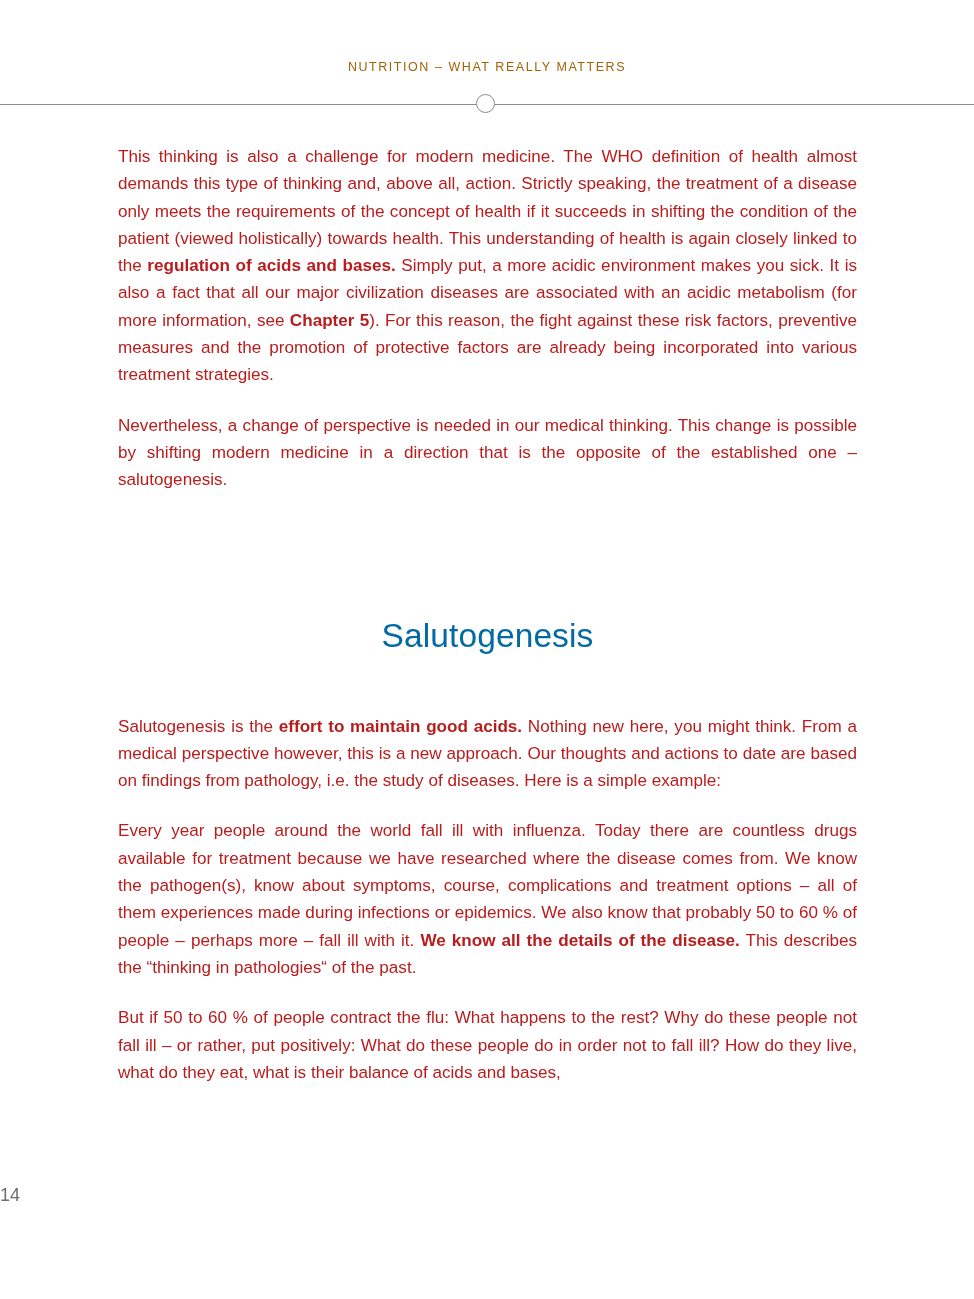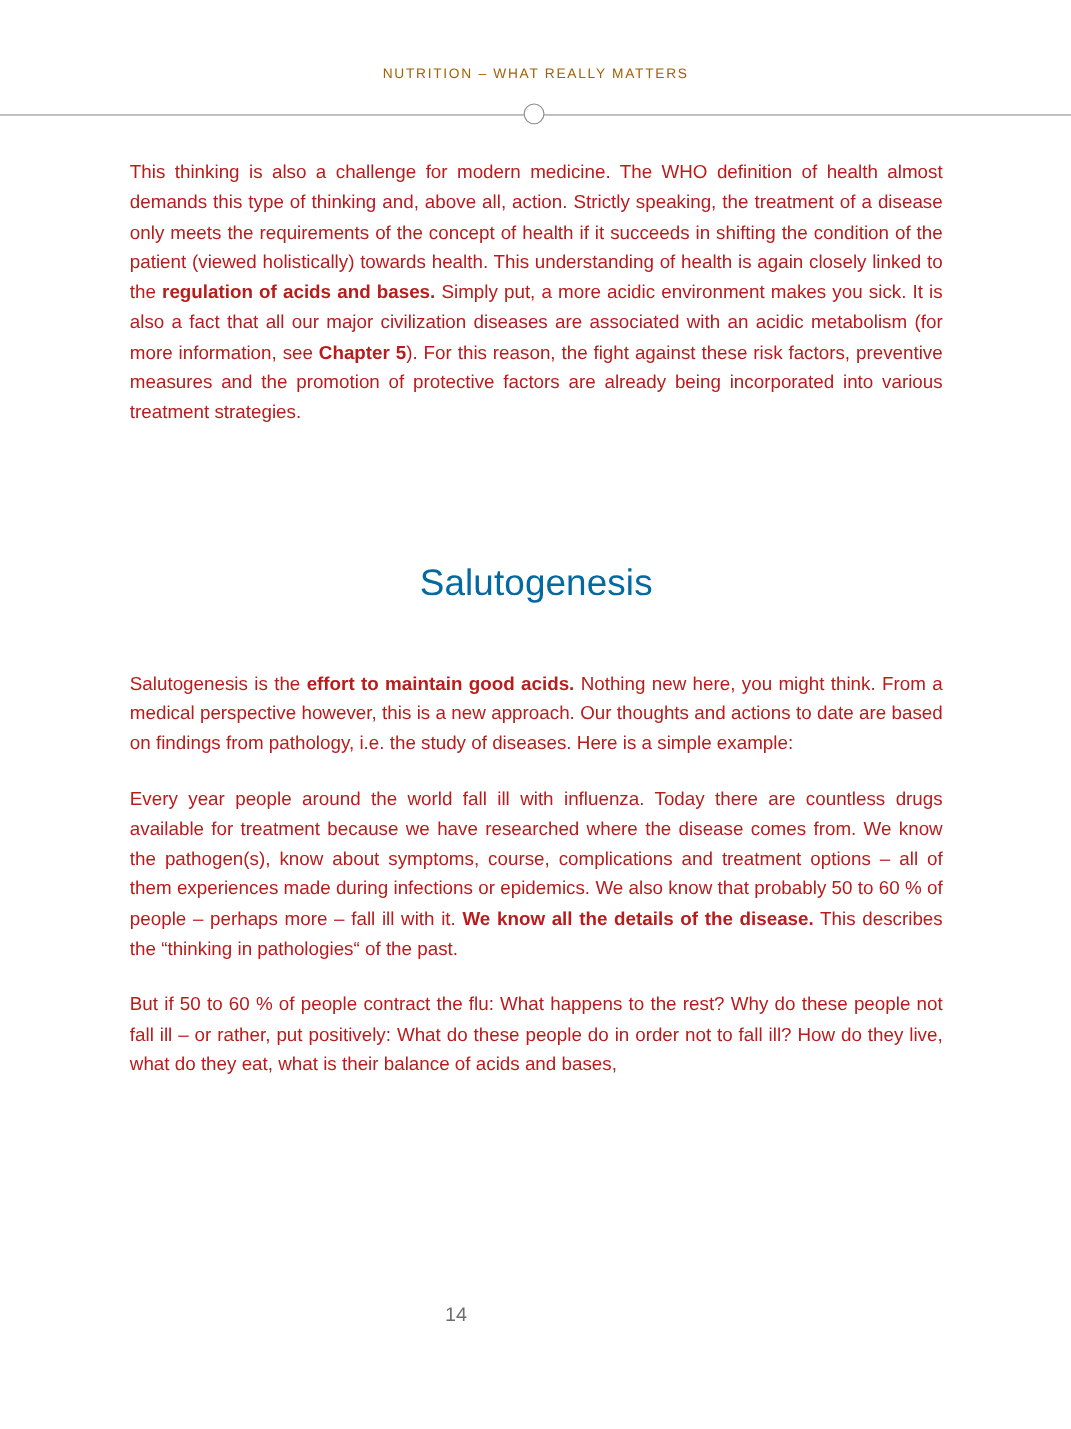--- a/index.html
+++ b/index.html
@@ -102,40 +102,41 @@
   .spacer-after-heading {
     height: 58px;
   }
 
   
   .page-number {
     position: absolute;
     top: 1185px;
     left: 0;
     width: 829px;
-    text-align: center;
+    text-align: left;
     font-size: 18px;
     color: #6e6e6e;
     font-weight: 400;
   }
 </style>
 </head>
 <body>
 
 <div class="running-head">NUTRITION – WHAT REALLY MATTERS</div>
 
 <div class="head-rule-wrap">
   <div class="head-rule"></div>
   <div class="head-circle"></div>
 </div>
 
 <div class="content">
 
   <p class="body-par">This thinking is also a challenge for modern medicine. The WHO definition of health almost demands this type of thinking and, above all, action. Strictly speaking, the treatment of a disease only meets the requirements of the concept of health if it succeeds in shifting the condition of the patient (viewed holistically) towards health. This understanding of health is again closely linked to the <b>regulation of acids and bases.</b> Simply put, a more acidic environment makes you sick. It is also a fact that all our major civilization diseases are associated with an acidic metabolism (for more information, see <b>Chapter 5</b>). For this reason, the fight against these risk factors, preventive measures and the promotion of protective factors are already being incorporated into various treatment strategies.</p>
 
+  <p class="body-par">Nevertheless, a change of perspective is needed in our medical thinking. This change is possible by shifting modern medicine in a direction that is the opposite of the established one – salutogenesis.</p>
 
   <div class="spacer-before-heading"></div>
 
   <h2 class="section-heading">Salutogenesis</h2>
 
   <div class="spacer-after-heading"></div>
 
   <p class="body-par">Salutogenesis is the <b>effort to maintain good acids.</b> Nothing new here, you might think. From a medical perspective however, this is a new approach. Our thoughts and actions to date are based on findings from pathology, i.e. the study of diseases. Here is a simple example:</p>
 
   <p class="body-par">Every year people around the world fall ill with influenza. Today there are countless drugs available for treatment because we have researched where the disease comes from. We know the pathogen(s), know about symptoms, course, complications and treatment options – all of them experiences made during infections or epidemics. We also know that probably 50 to 60 % of people – perhaps more – fall ill with it. <b>We know all the details of the disease.</b> This describes the “thinking in pathologies“ of the past.</p>

